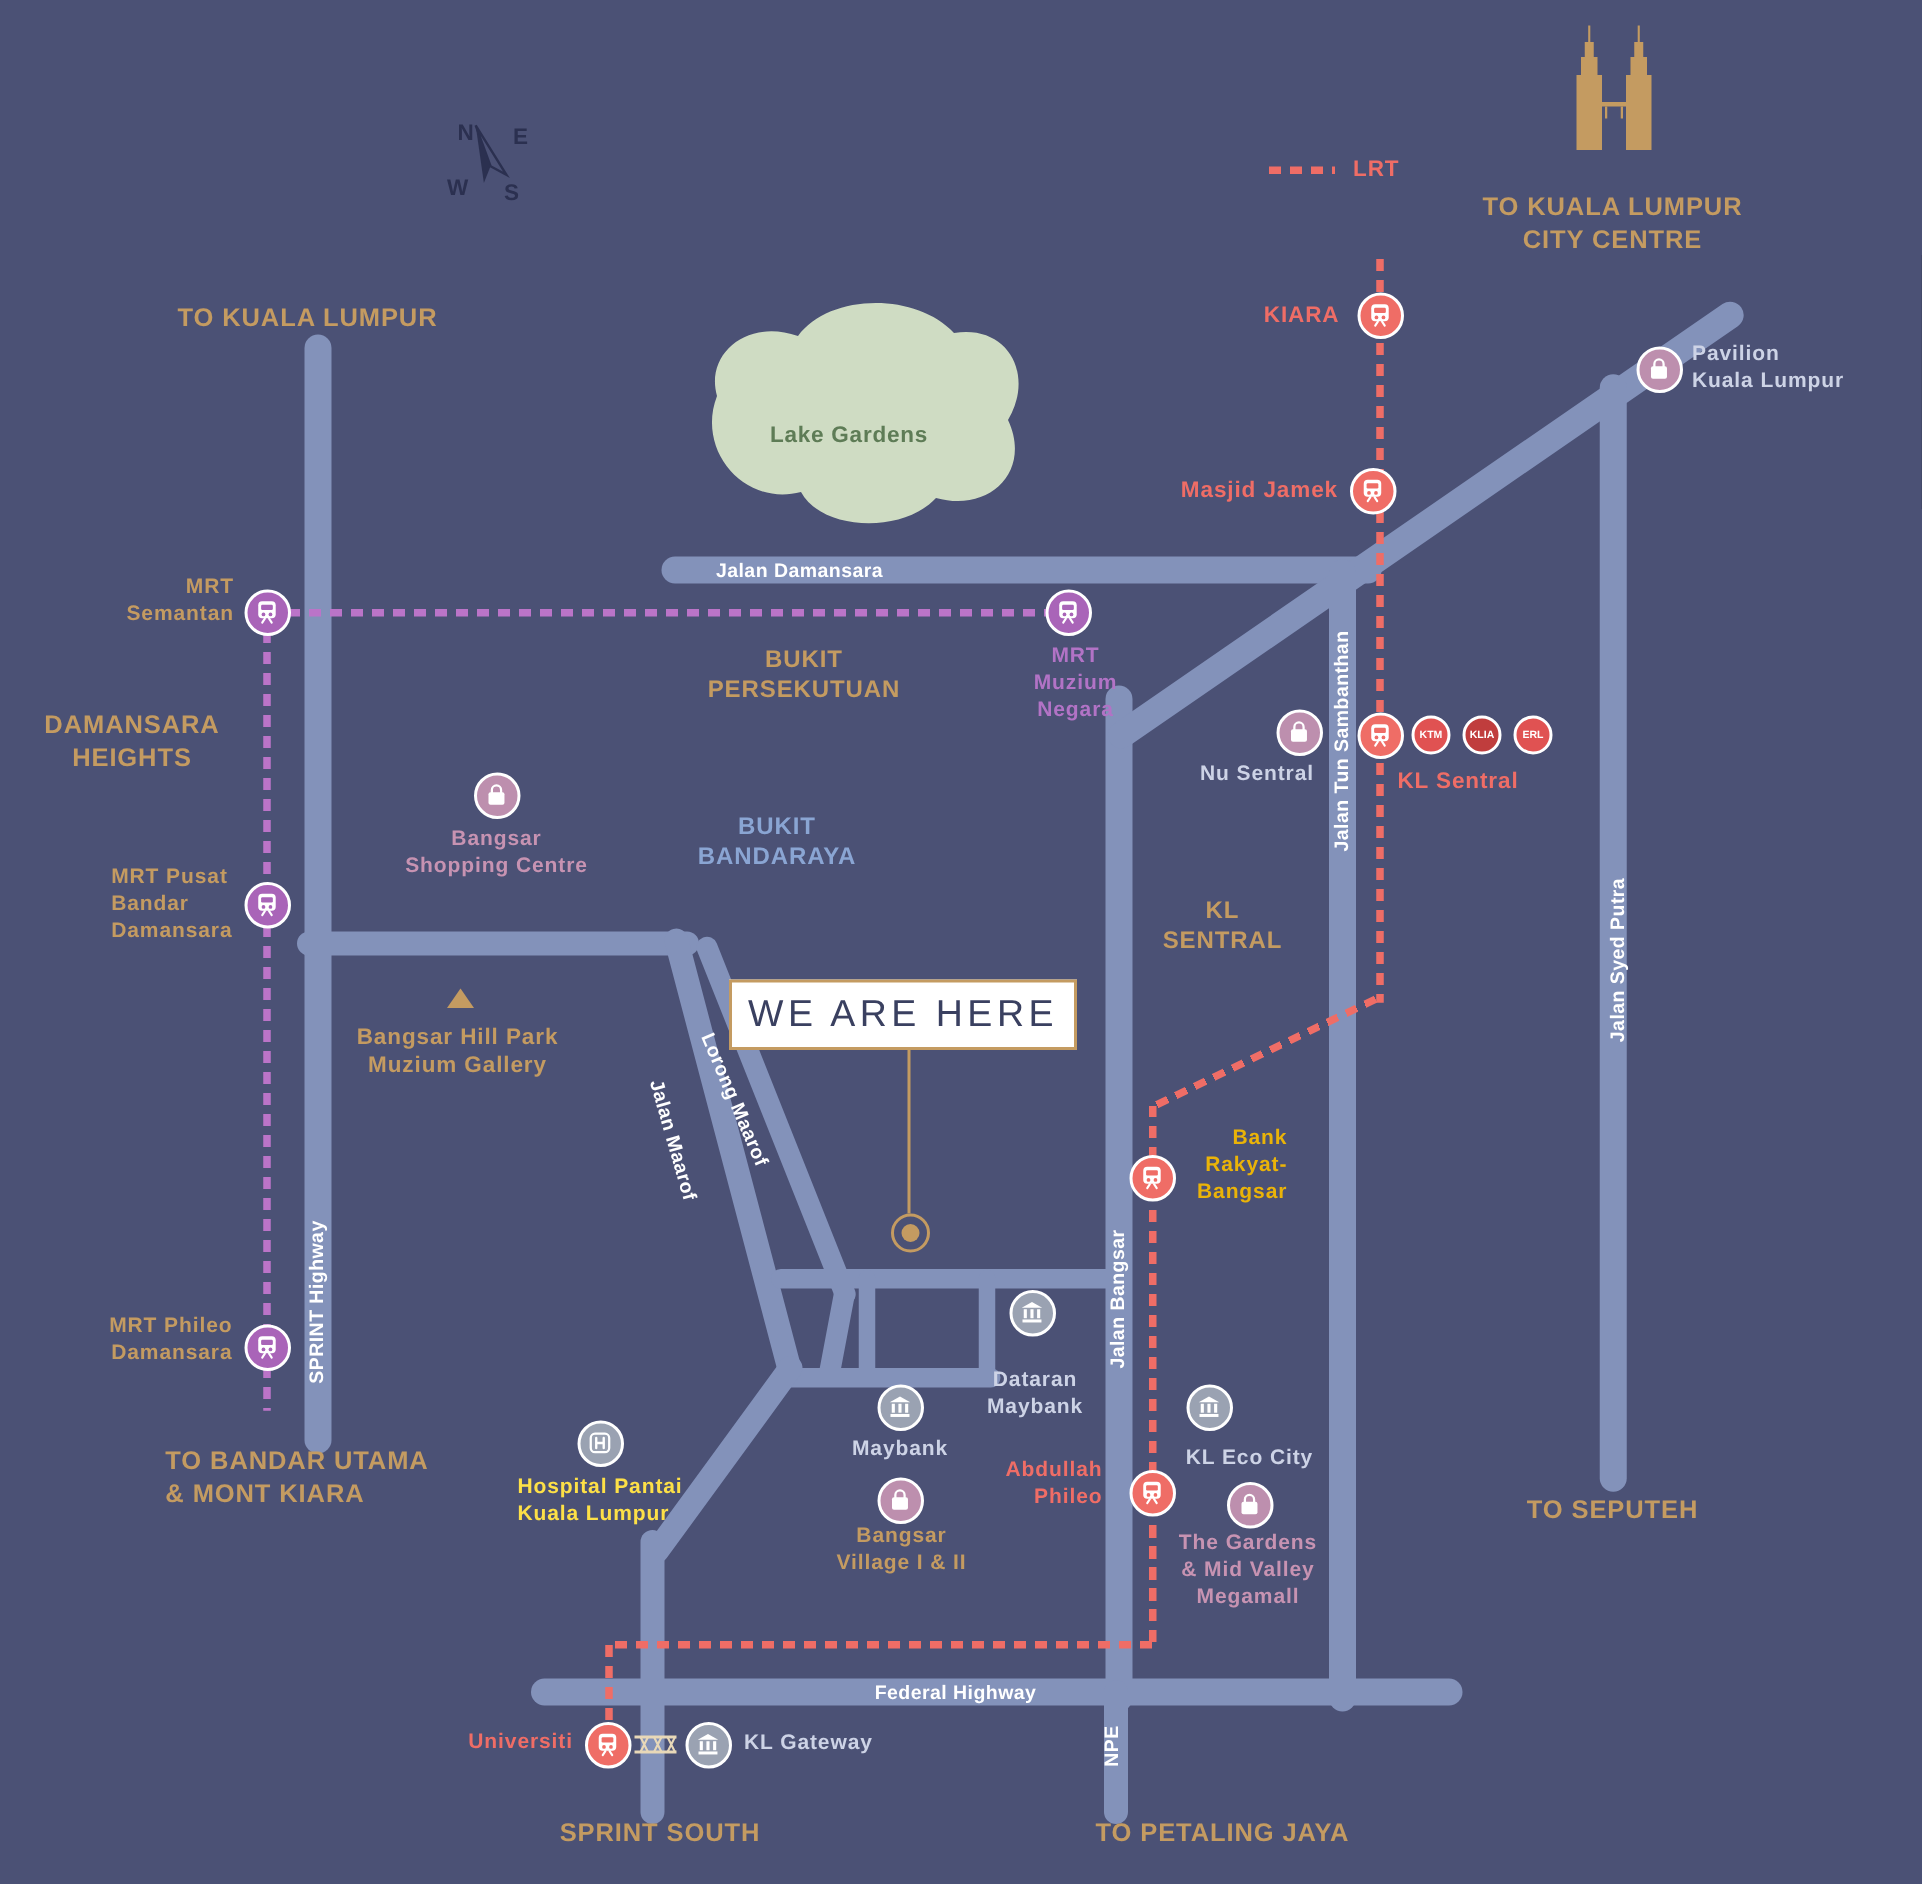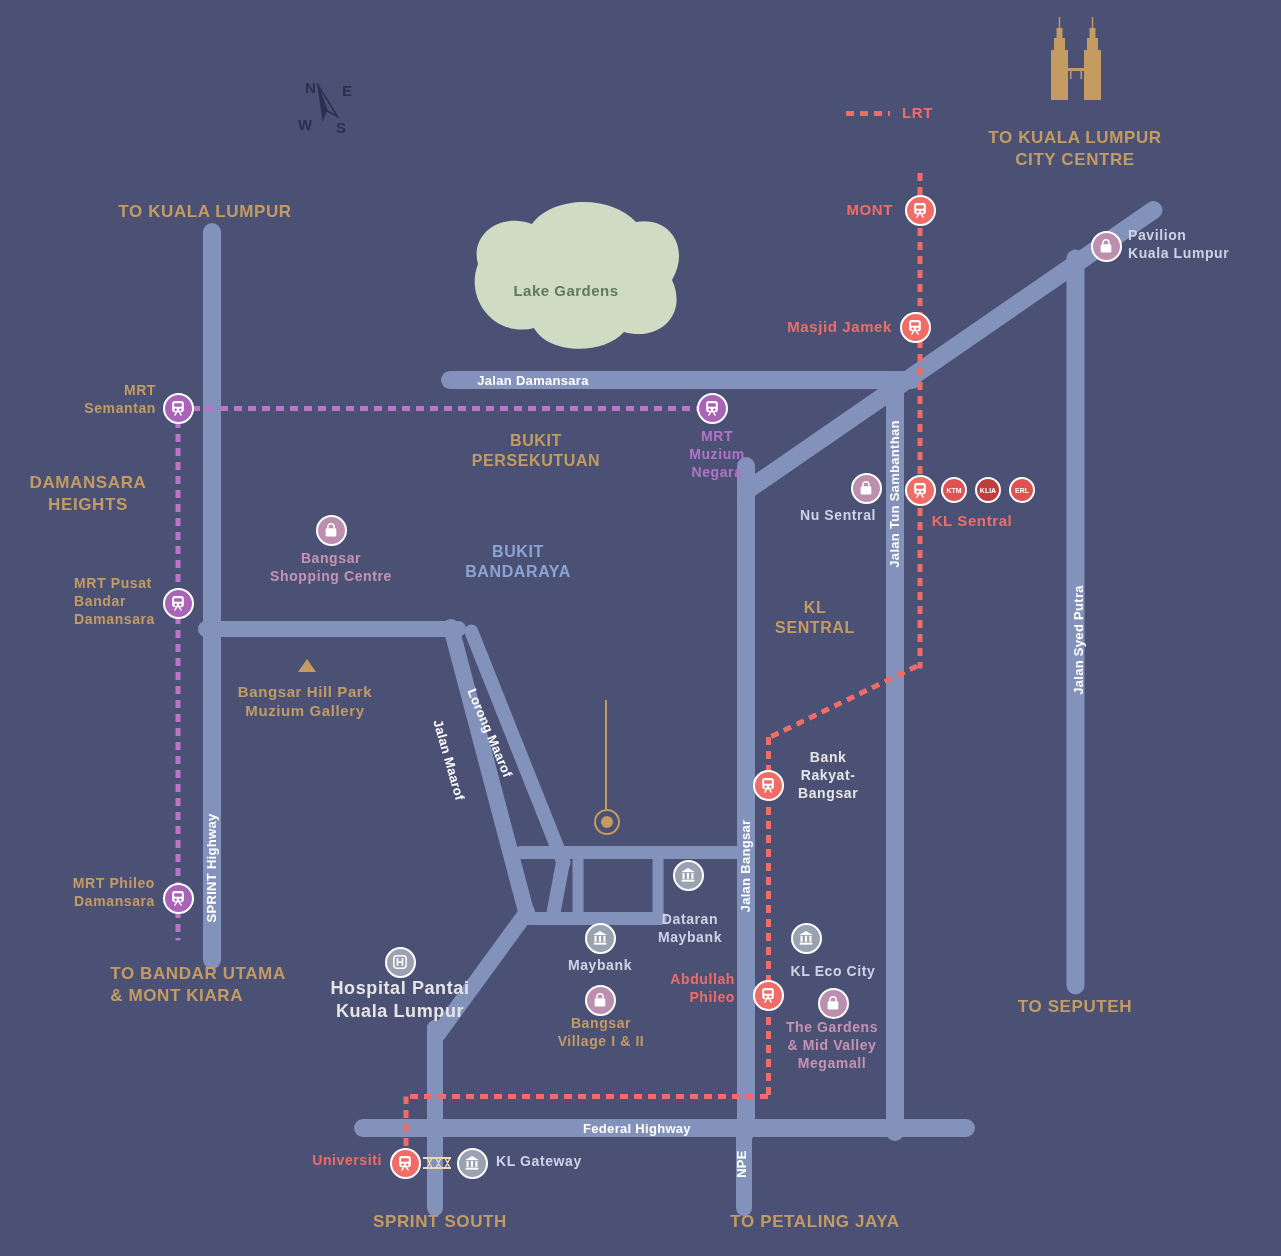--- a/index.html
+++ b/index.html
@@ -62,20 +62,23 @@
       <rect x="30" y="57" width="1.5" height="8"></rect>
       <rect x="40.5" y="57" width="1.5" height="8"></rect>
     </g>
   </svg>
 
   <svg class="bridge" style="left:421px;top:1154px;width:32px;height:18px" viewBox="0 0 32 18">
     <path d="M2 4 H30 M2 14 H30" stroke="#e8d8b8" stroke-width="2" fill="none"></path>
     <path d="M6 4 L11 14 M11 4 L6 14 M15 4 L20 14 M20 4 L15 14 M24 4 L29 14 M29 4 L24 14" stroke="#e8d8b8" stroke-width="1.4" fill="none"></path>
   </svg>
 
+  <div id="we-box" class="we-box" style="left: 486px; top: 652.5px; width: 232px; height: 47px;">
+    <span>WE ARE HERE</span>
+  </div>
   <div id="we-line" class="we-line" style="left: 605px; top: 700px; height: 109px;"></div>
   <div id="we-dot" class="we-dot-outer" style="left: 594px; top: 809px;">
     <div class="we-dot-inner"></div>
   </div>
 
   <div id="gallery-tri" class="gallery-triangle" style="left: 298px; top: 659px;"></div>
 
 <div class="road" style="width: 746px; height: 18px; left: -161px; top: 587px; transform: rotate(90deg); border-radius: 9px;"></div>
     <div class="road" style="width: 480px; height: 18px; left: 441px; top: 371px; transform: rotate(0deg); border-radius: 9px;"></div>
     <div class="road" style="width: 268px; height: 16px; left: 198px; top: 621px; transform: rotate(0deg); border-radius: 8px;"></div>
@@ -107,21 +110,21 @@
         <svg viewBox="0 0 24 24">
           <rect x="5" y="3.5" width="14" height="13.5" rx="3.2" fill="#fff"></rect>
           <rect x="7.3" y="6.3" width="9.4" height="4.2" rx="1" fill="#ef6d66"></rect>
           <circle cx="9.2" cy="14" r="1.5" fill="#ef6d66"></circle>
           <circle cx="14.8" cy="14" r="1.5" fill="#ef6d66"></circle>
           <path d="M8.2 20.5 L10.3 17.3 M15.8 20.5 L13.7 17.3" stroke="#fff" stroke-width="1.7" stroke-linecap="round"></path>
         </svg>
       </span>
     </div>
     <div class="maplabel" style="color: rgb(239, 109, 102); font-size: 15px; right: 388px; top: 210px; transform: translateY(-50%); text-align: right;">
-      <div>MONT</div>
+      <div>KIARA</div>
     </div>
     <div class="station" style="width: 31px; height: 31px; left: 899.5px; top: 311.5px; background: rgb(239, 109, 102);">
       <span class="sicon">
         <svg viewBox="0 0 24 24">
           <rect x="5" y="3.5" width="14" height="13.5" rx="3.2" fill="#fff"></rect>
           <rect x="7.3" y="6.3" width="9.4" height="4.2" rx="1" fill="#ef6d66"></rect>
           <circle cx="9.2" cy="14" r="1.5" fill="#ef6d66"></circle>
           <circle cx="14.8" cy="14" r="1.5" fill="#ef6d66"></circle>
           <path d="M8.2 20.5 L10.3 17.3 M15.8 20.5 L13.7 17.3" stroke="#fff" stroke-width="1.7" stroke-linecap="round"></path>
         </svg>
@@ -157,21 +160,21 @@
       <span class="sicon">
         <svg viewBox="0 0 24 24">
           <rect x="5" y="3.5" width="14" height="13.5" rx="3.2" fill="#fff"></rect>
           <rect x="7.3" y="6.3" width="9.4" height="4.2" rx="1" fill="#ef6d66"></rect>
           <circle cx="9.2" cy="14" r="1.5" fill="#ef6d66"></circle>
           <circle cx="14.8" cy="14" r="1.5" fill="#ef6d66"></circle>
           <path d="M8.2 20.5 L10.3 17.3 M15.8 20.5 L13.7 17.3" stroke="#fff" stroke-width="1.7" stroke-linecap="round"></path>
         </svg>
       </span>
     </div>
-    <div class="maplabel" style="color: #e5e5e5; font-size: 14px; left: 798px; top: 776px; transform: translateY(-50%); text-align: center;">
+    <div class="maplabel" style="color: #eab308; font-size: 14px; left: 798px; top: 776px; transform: translateY(-50%); text-align: right;">
       <div>Bank</div>
       <div>Rakyat-</div>
       <div>Bangsar</div>
     </div>
     <div class="station" style="width: 31px; height: 31px; left: 752.5px; top: 979.5px; background: rgb(239, 109, 102);">
       <span class="sicon">
         <svg viewBox="0 0 24 24">
           <rect x="5" y="3.5" width="14" height="13.5" rx="3.2" fill="#fff"></rect>
           <rect x="7.3" y="6.3" width="9.4" height="4.2" rx="1" fill="#ef6d66"></rect>
           <circle cx="9.2" cy="14" r="1.5" fill="#ef6d66"></circle>
@@ -364,21 +367,21 @@
       <div>KL Eco City</div>
     </div>
     <div class="station" style="width: 31px; height: 31px; left: 384.5px; top: 946.5px; background: rgb(154, 162, 178);">
       <span class="sicon">
         <svg viewBox="0 0 24 24">
           <rect x="4.6" y="4.6" width="14.8" height="14.8" rx="3.4" fill="none" stroke="#fff" stroke-width="1.8"></rect>
           <path d="M9 8 v8 M15 8 v8 M9 12 h6" stroke="#fff" stroke-width="1.9" stroke-linecap="round"></path>
         </svg>
       </span>
     </div>
-    <div class="maplabel" style="color: #e5e5e5; font-size: 18px; left: 400px; top: 1000px; transform: translate(-50%, -50%); text-align: center;">
+    <div class="maplabel" style="color: #fde047; font-size: 14px; left: 400px; top: 1000px; transform: translate(-50%, -50%); text-align: left;">
       <div>Hospital Pantai</div>
       <div>Kuala Lumpur</div>
     </div>
     <div class="station" style="width: 31px; height: 31px; left: 456.5px; top: 1147.5px; background: rgb(154, 162, 178);">
       <span class="sicon">
         <svg viewBox="0 0 24 24">
           <path d="M12 3.6 L20.2 8.3 H3.8 Z" fill="#fff"></path>
           <rect x="5.4" y="9.4" width="2.5" height="7.2" fill="#fff"></rect>
           <rect x="10.75" y="9.4" width="2.5" height="7.2" fill="#fff"></rect>
           <rect x="16.1" y="9.4" width="2.5" height="7.2" fill="#fff"></rect>

